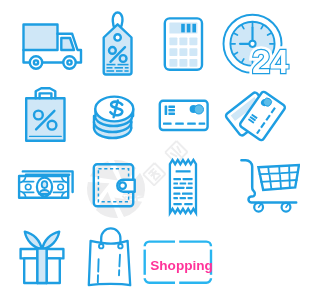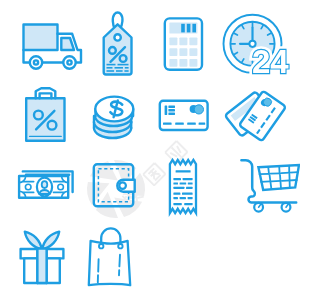--- a/index.html
+++ b/index.html
@@ -285,14 +285,27 @@
  <circle class="ic wh" style="stroke-width:1.9" cx="26.2" cy="21.2" r="2.2"></circle>
  <circle class="ic wh" style="stroke-width:1.9" cx="45.4" cy="21.2" r="2.2"></circle>
  <g class="ic" style="stroke-width:1.9">
    <path d="M23.6 34.2 L23.2 46.6"></path>
    <path d="M23.0 50.2 L22.8 57.4"></path>
    <path d="M45.0 29.8 L44.4 41.4"></path>
    <path d="M44.2 45.2 L44.0 50.2"></path>
  </g>
     </svg>
     </div>
+    <div class="cell">
+      <svg viewBox="-10 -10 95 95">
+ <g class="cpn">
+   <path d="M-5.3 21.2 a4.6 4.6 0 0 1 4.6 -4.6 H25.0"></path>
+   <path d="M29.2 16.6 H56.4 a4.6 4.6 0 0 1 4.6 4.6"></path>
+   <path d="M-5.3 53.2 a4.6 4.6 0 0 0 4.6 4.6 H25.0"></path>
+   <path d="M29.2 57.8 H56.4 a4.6 4.6 0 0 0 4.6 -4.6"></path>
+   <path d="M-5.3 24.6 V49.8"></path>
+   <path d="M61.0 24.6 V49.8"></path>
+ </g>
+ <text class="cpnt" x="31.6" y="45.0" text-anchor="middle">Shopping</text>
+    </svg>
+    </div>
   </div>
 </div>
 
 </body></html>

